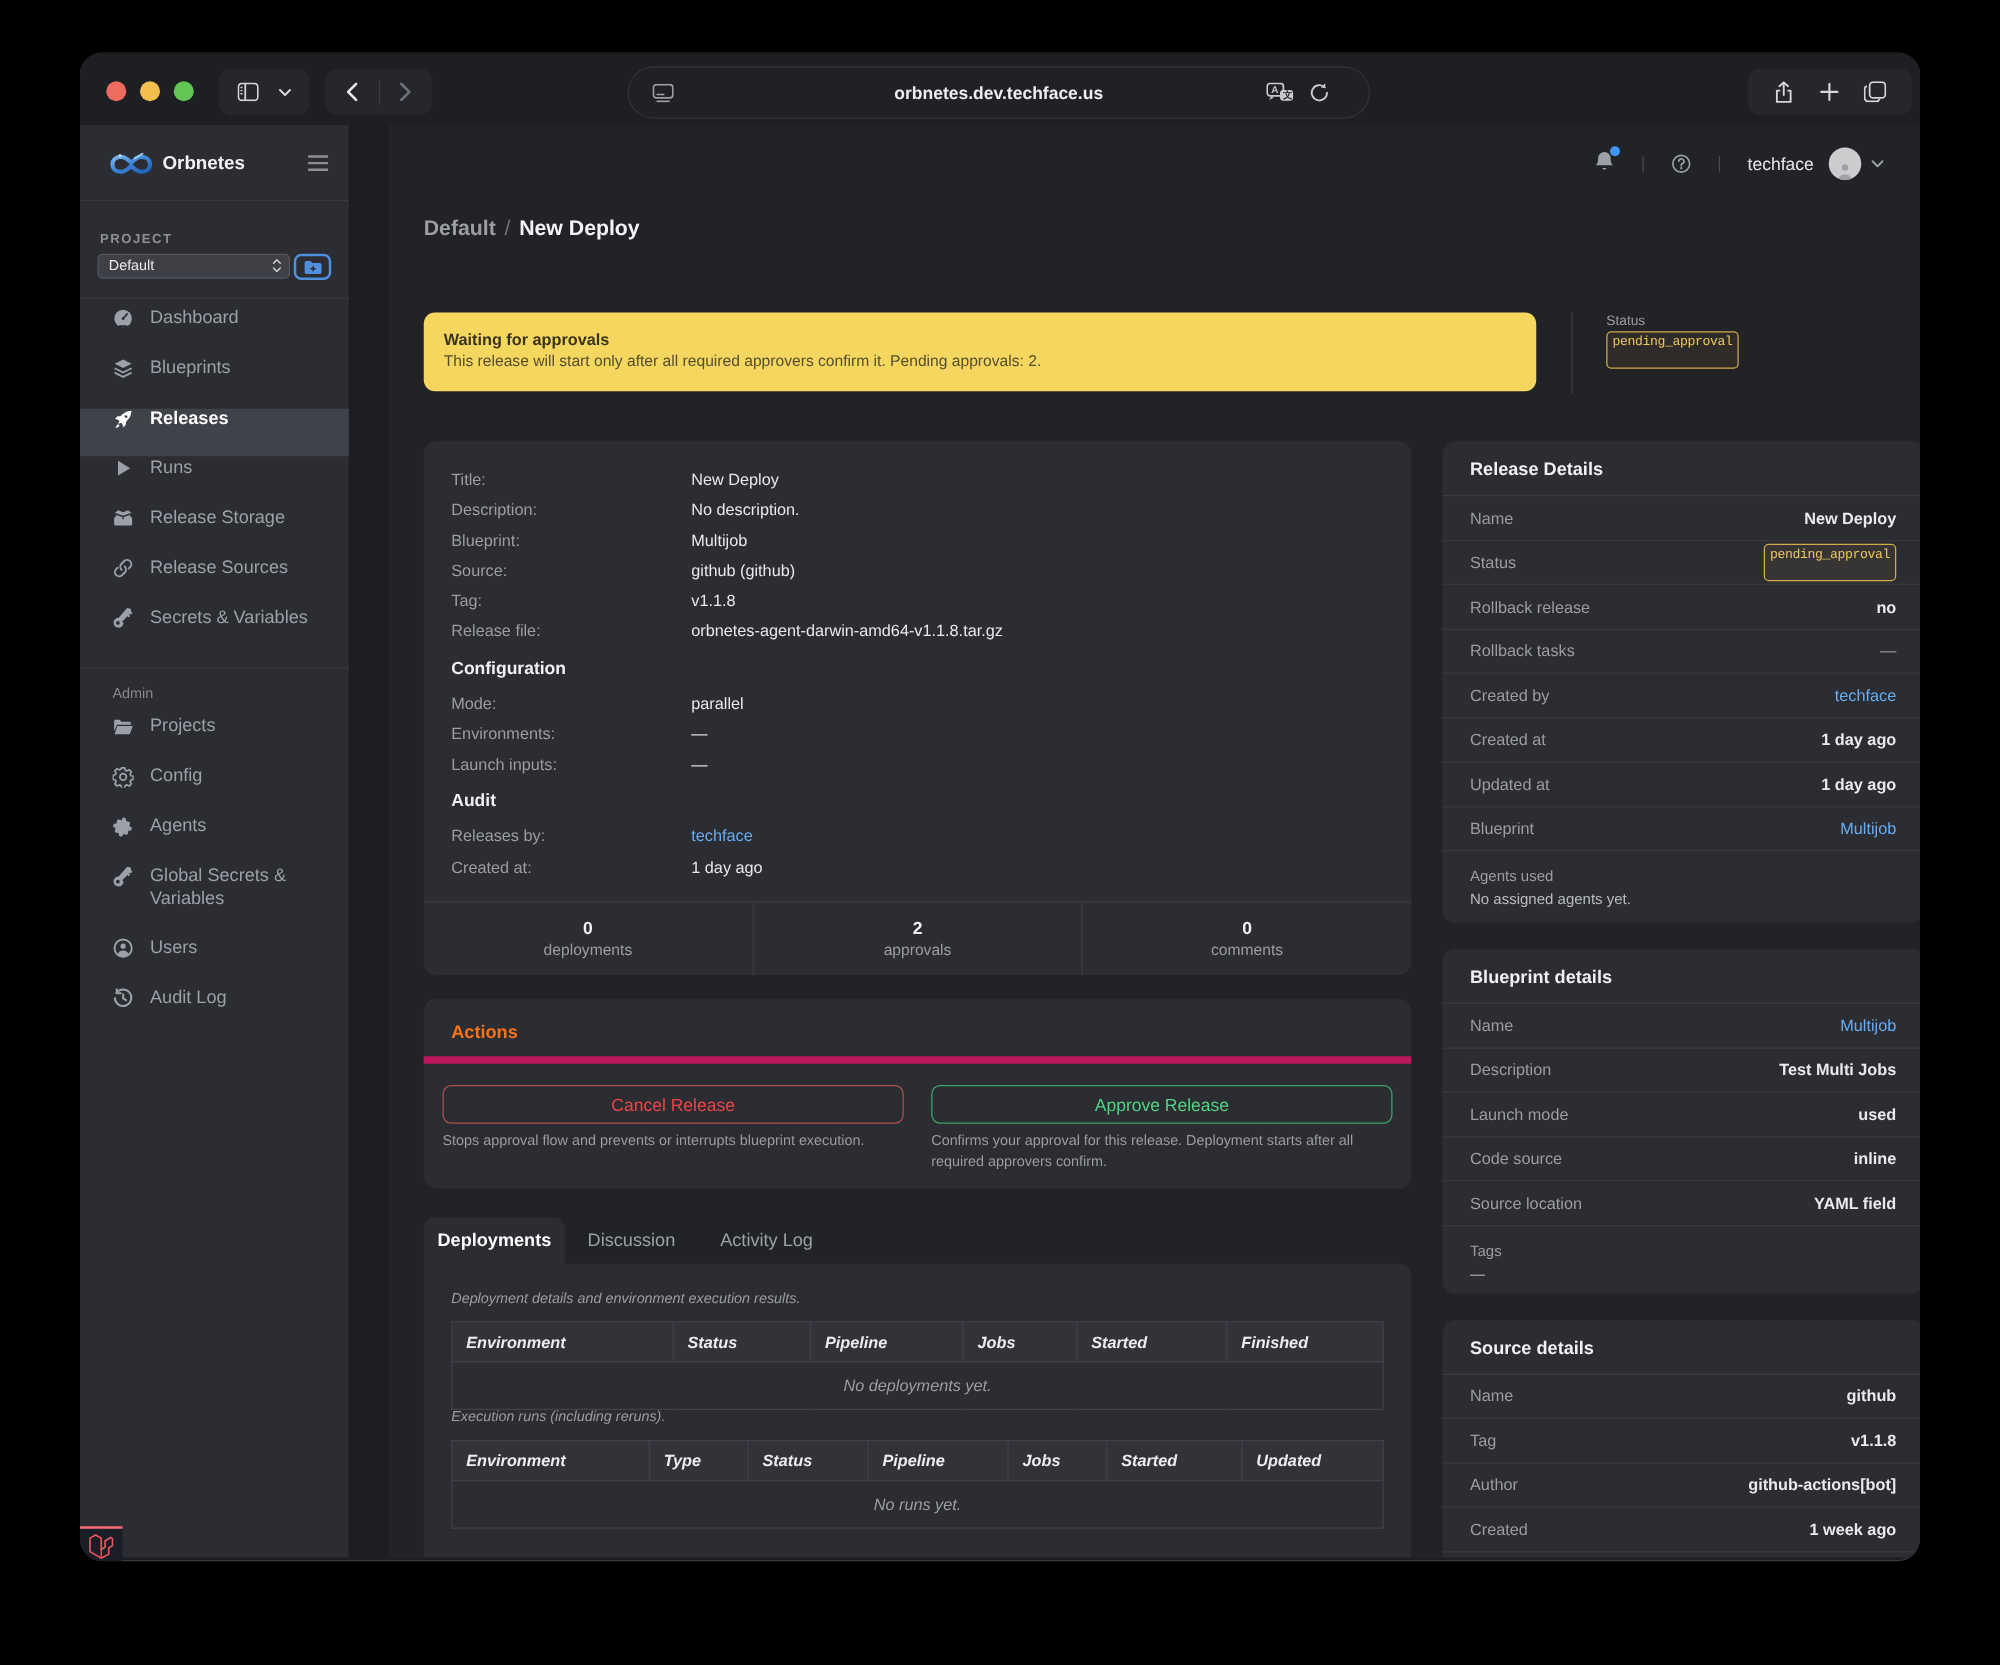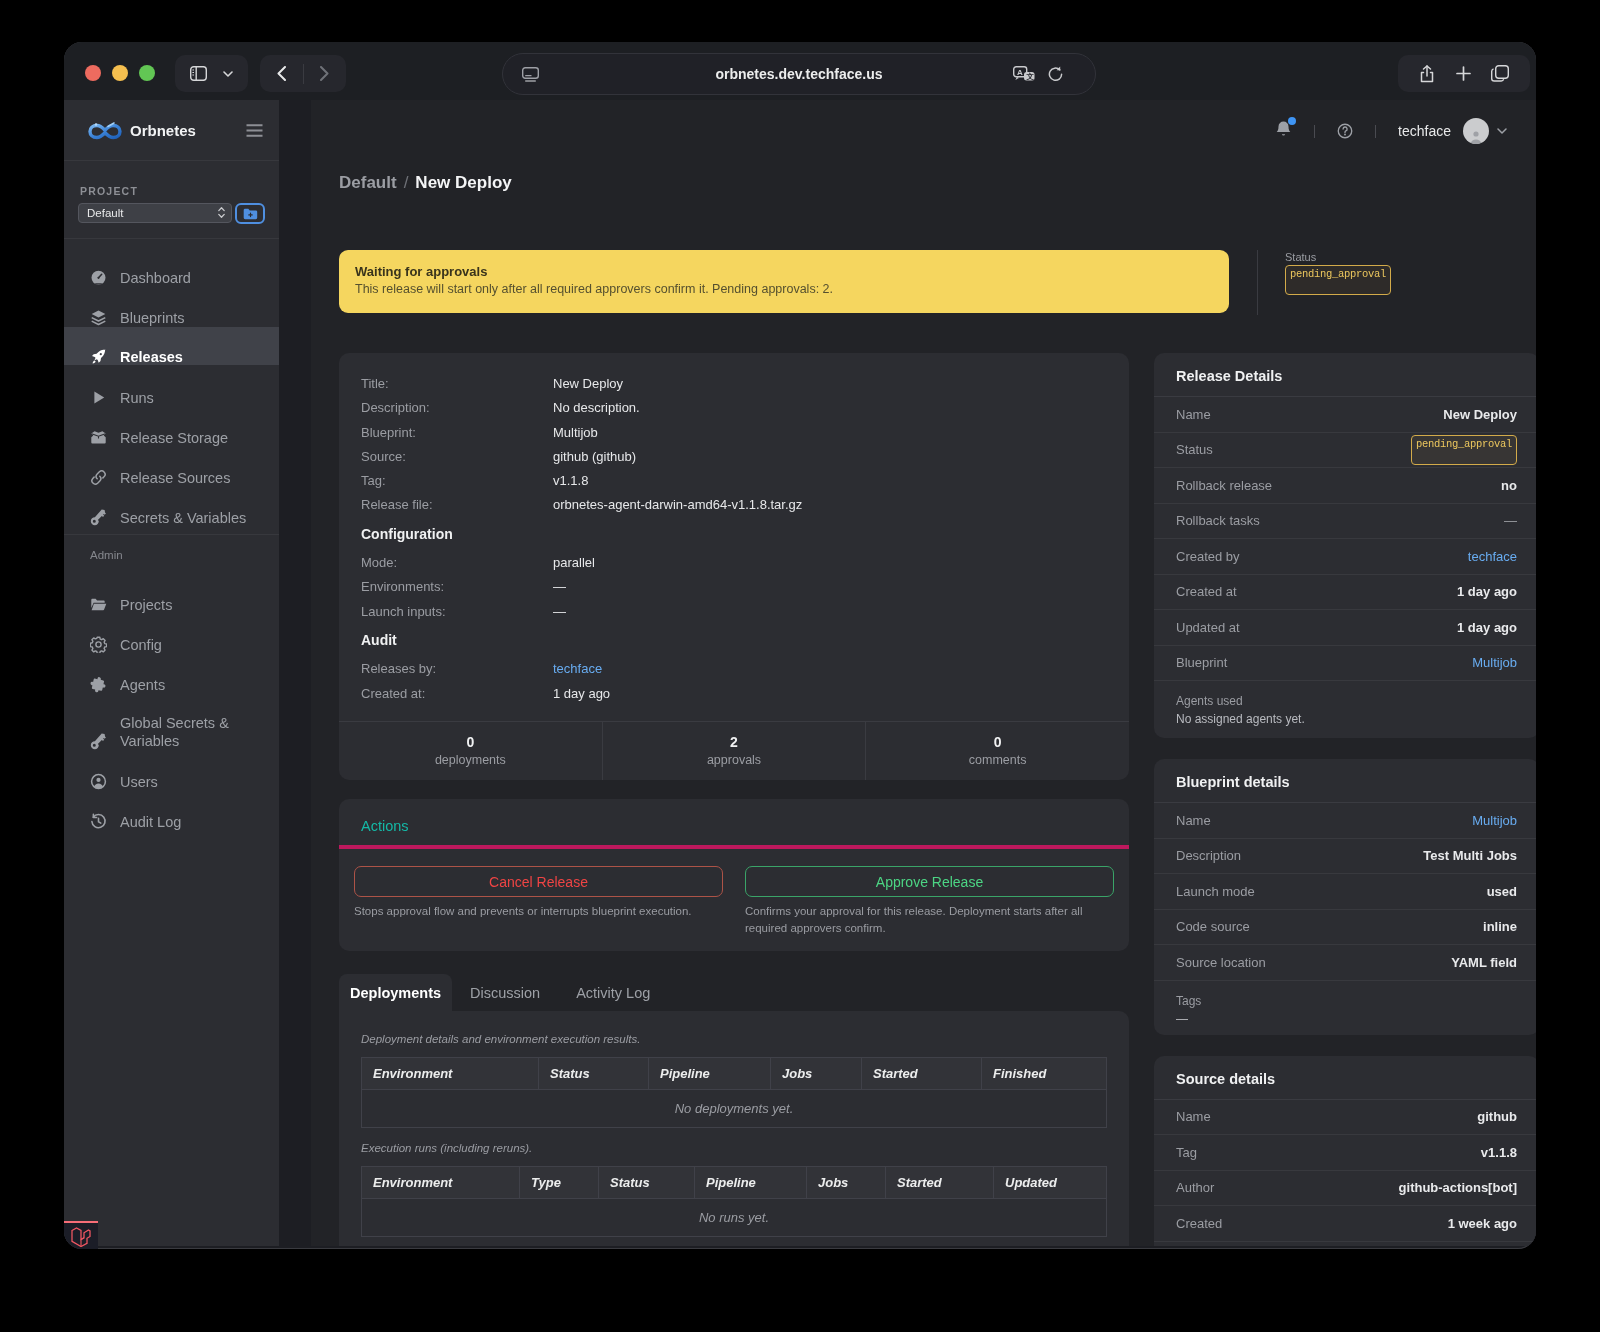--- a/index.html
+++ b/index.html
@@ -18,21 +18,21 @@
   .sidebar { width:215px; background:#2c2d32; flex:none; position:relative; }
   .sb-head { height:61px; border-bottom:1px solid #37383d; display:flex; align-items:center; padding:0 16px 0 24px; }
   .sb-head .brand { color:#f2f3f4; font-size:15px; font-weight:bold; margin-left:8px; flex:1; }
   .sb-proj { padding:14px 14px 0 14px; height:78px; border-bottom:1px solid #37383d; }
   .sb-proj .lbl { color:#8d8f95; font-size:10.5px; letter-spacing:1.2px; font-weight:bold; margin:10px 0 0 2px; }
   .selrow { display:flex; margin-top:6px; }
   .sel { width:156px; height:20px; background:#3e4046; border:1px solid #54565e; border-radius:4px; color:#e8e9ea; font-size:11.5px; display:flex; align-items:center; padding:0 6px 1px 8px; }
   .sel span { flex:1; }
   .fbtn { width:30px; height:21px; margin-left:3px; border:2px solid #4f8fe0; border-radius:6px; display:flex; align-items:center; justify-content:center; }
   .nav { padding-top:7px; }
-  .nav-item { display:flex; align-items:flex-end; height:40px; padding-left:26px; color:#9da0a6; font-size:14.5px; }
+  .nav-item { display:flex; align-items:flex-start; height:40px; padding-left:26px; color:#9da0a6; font-size:14.5px; }
   .nav-item svg { flex:none; margin-right:13px; }
   .nav-item.sel2 { background:#404249; color:#ffffff; font-weight:bold; height:38px; margin:1px 0; }
   .nav-sep { border-top:1px solid #37383d; margin-top:8px; }
   .nav-admin { color:#85878d; font-size:11.5px; padding:14px 0 12px 26px; }
   .nav-item.two { height:57px; line-height:17.5px; }
   
   .main { flex:1; background:#222327; padding:0 29px 0 28px; position:relative; overflow:hidden; }
   .topbar { position:absolute; top:18px; right:29px; display:flex; align-items:center; height:26px; }
   .tsep { width:1px; height:13px; background:#4a4b51; margin:0 22px; }
   .avatar { width:26px; height:26px; border-radius:50%; background:#cbccce; margin:0 8px 0 12px; display:flex; align-items:flex-end; justify-content:center; overflow:hidden; }
@@ -58,35 +58,35 @@
   .dhead { color:#f0f1f2; font-weight:bold; font-size:14px; line-height:24.3px; margin:4px 0 5px 0; }
   .link { color:#68acf1; }
   .drow .v.link { color:#68acf1; }
   .stats { display:flex; border-top:1px solid #3a3b41; margin:15px -22px 0 -22px; height:59px; }
   .stat { flex:1; text-align:center; padding-top:12px; }
   .stat .n { color:#f0f1f2; font-weight:bold; font-size:14px; }
   .stat .s { color:#9b9da3; font-size:12.5px; margin-top:3px; }
   .stat + .stat { border-left:1px solid #3a3b41; }
   
   .acard { margin-top:19px; height:152px; }
-  .acard .hd { padding:19px 22px 11px 22px; color:#14b8a6; font-weight:normal; font-size:14.5px; border-bottom:4px solid #be185d; }
+  .acard .hd { padding:19px 22px 11px 22px; color:#f97316; font-weight:bold; font-size:14.5px; border-bottom:6px solid #be185d; }
   .abody { display:flex; padding:17px 15px 0 15px; }
   .ahalf { flex:1; }
   .ahalf + .ahalf { margin-left:22px; }
   .btn { height:31px; border-radius:7px; display:flex; align-items:center; justify-content:center; font-size:14px; }
   .btn.red { border:1px solid #ad5347; color:#ef4444; }
   .btn.green { border:1px solid #3aa468; color:#4cd584; }
   .adesc { color:#9a9ca2; font-size:11.5px; margin-top:6px; line-height:16.6px; }
   
   .tabs { display:flex; margin-top:23px; }
   .tab { height:37px; display:flex; align-items:center; padding:0 18px; font-size:14.5px; color:#9da0a6; }
   .tab.on { background:#2c2d32; border-radius:8px 8px 0 0; color:#ffffff; font-weight:bold; padding:0 11px; }
   .tcard { border-radius:0 10px 10px 10px; padding:22px 22px 30px 22px; height:275px;font-style:italic; }
   .tcap { color:#9b9da3; font-size:11.5px; margin-bottom:12px; }
-  table { border-collapse:collapse; width:100%; margin-bottom:14px; }
+  table { border-collapse:collapse; width:100%; }
   th { background:#323338; border:1px solid #404149; color:#eceded; font-weight:bold; font-size:13px; text-align:left; padding:7px 11px; height:32px; }
   td.empty { border:1px solid #404149; color:#9b9da3; font-size:13px; text-align:center; height:38px; }
   
   .rcard .hd { padding:15px 22px 12px 22px; color:#f0f1f2; font-weight:bold; font-size:14.5px; border-bottom:1px solid #3a3b41; }
   .rrow { display:flex; align-items:center; height:35.5px; padding:0 22px; border-bottom:1px solid #38393e; font-size:13px; }
   .rrow .l { color:#9b9da3; flex:1; }
   .rrow .v { color:#e9eaec; font-weight:bold; }
   .rrow .v.link { color:#68acf1; }
   
   .rfoot { padding:13px 22px 12px 22px; }

